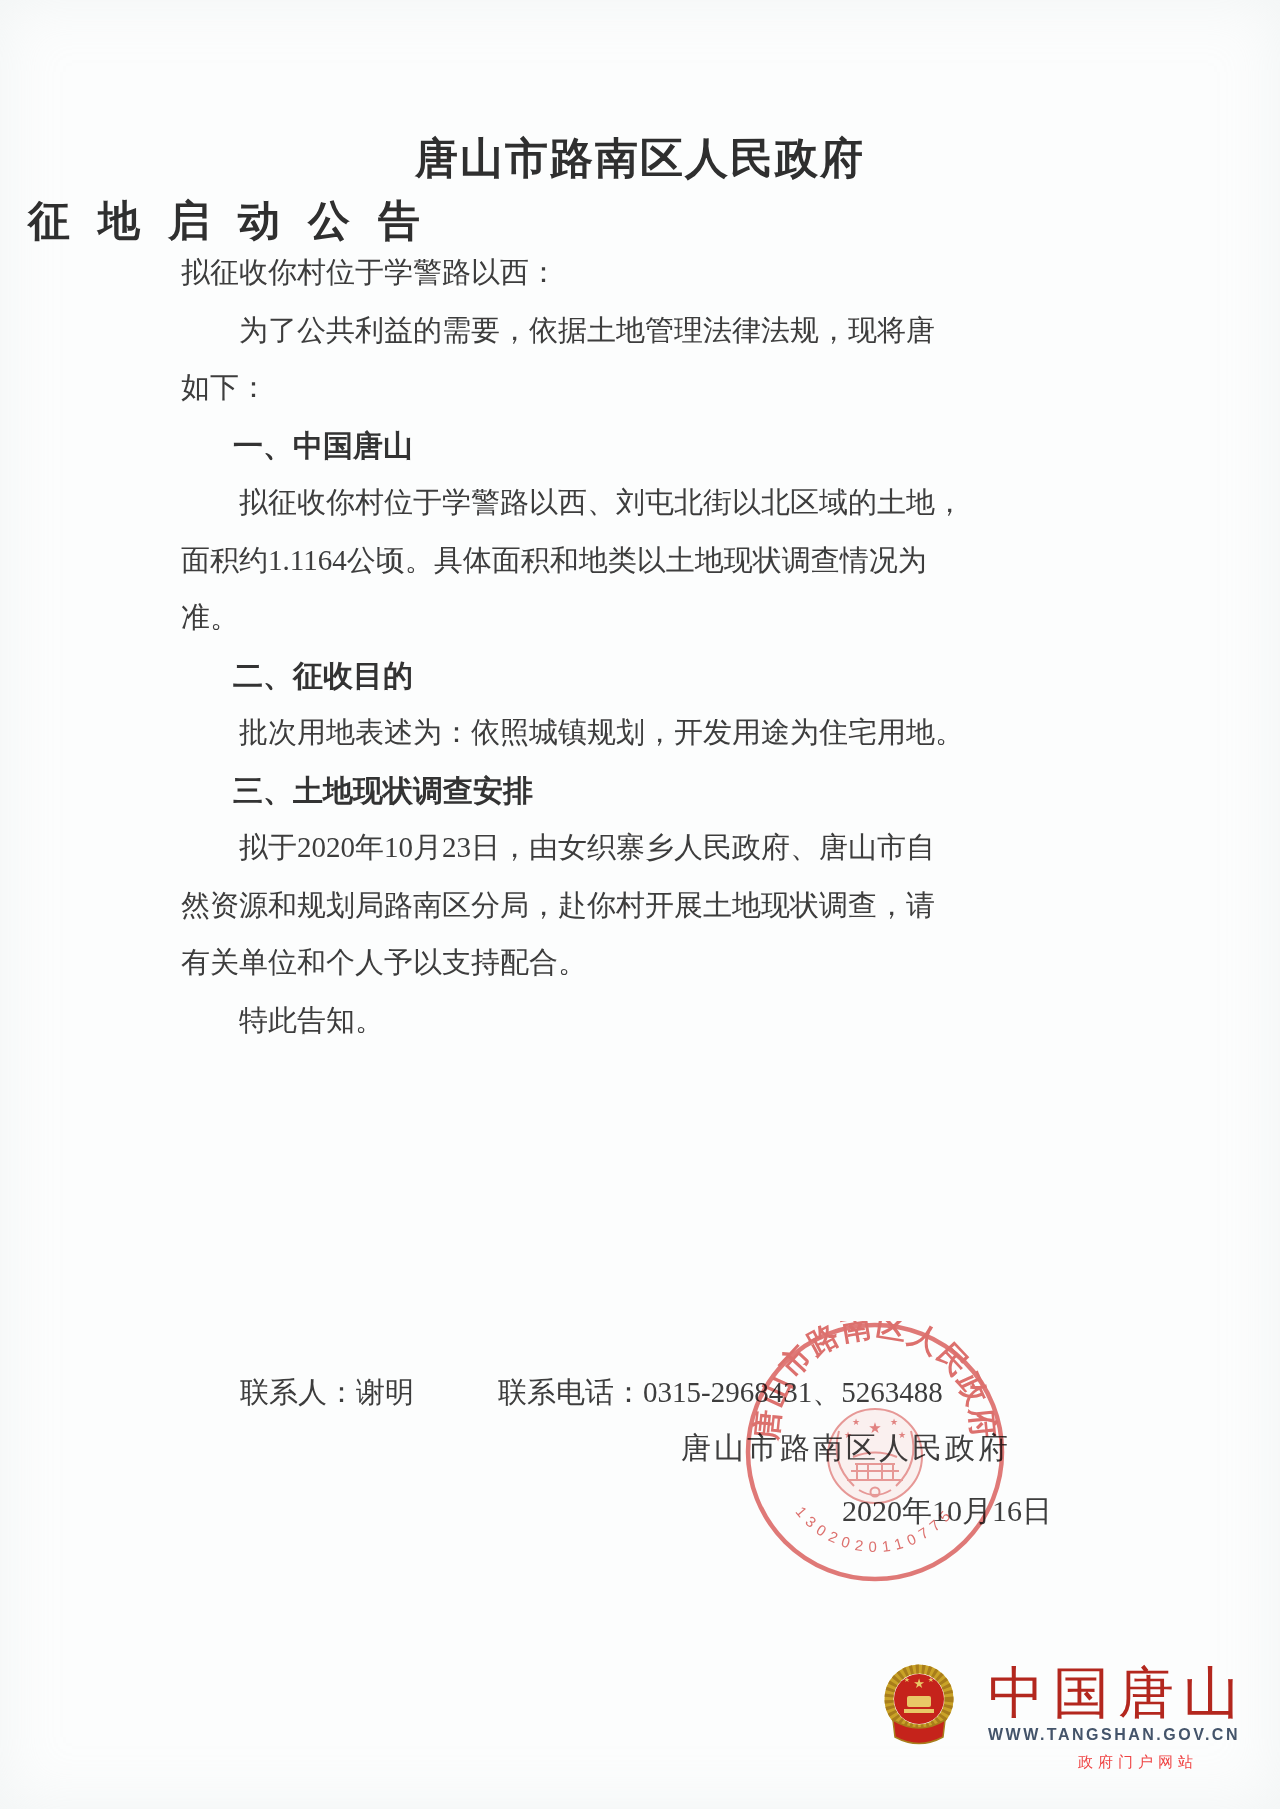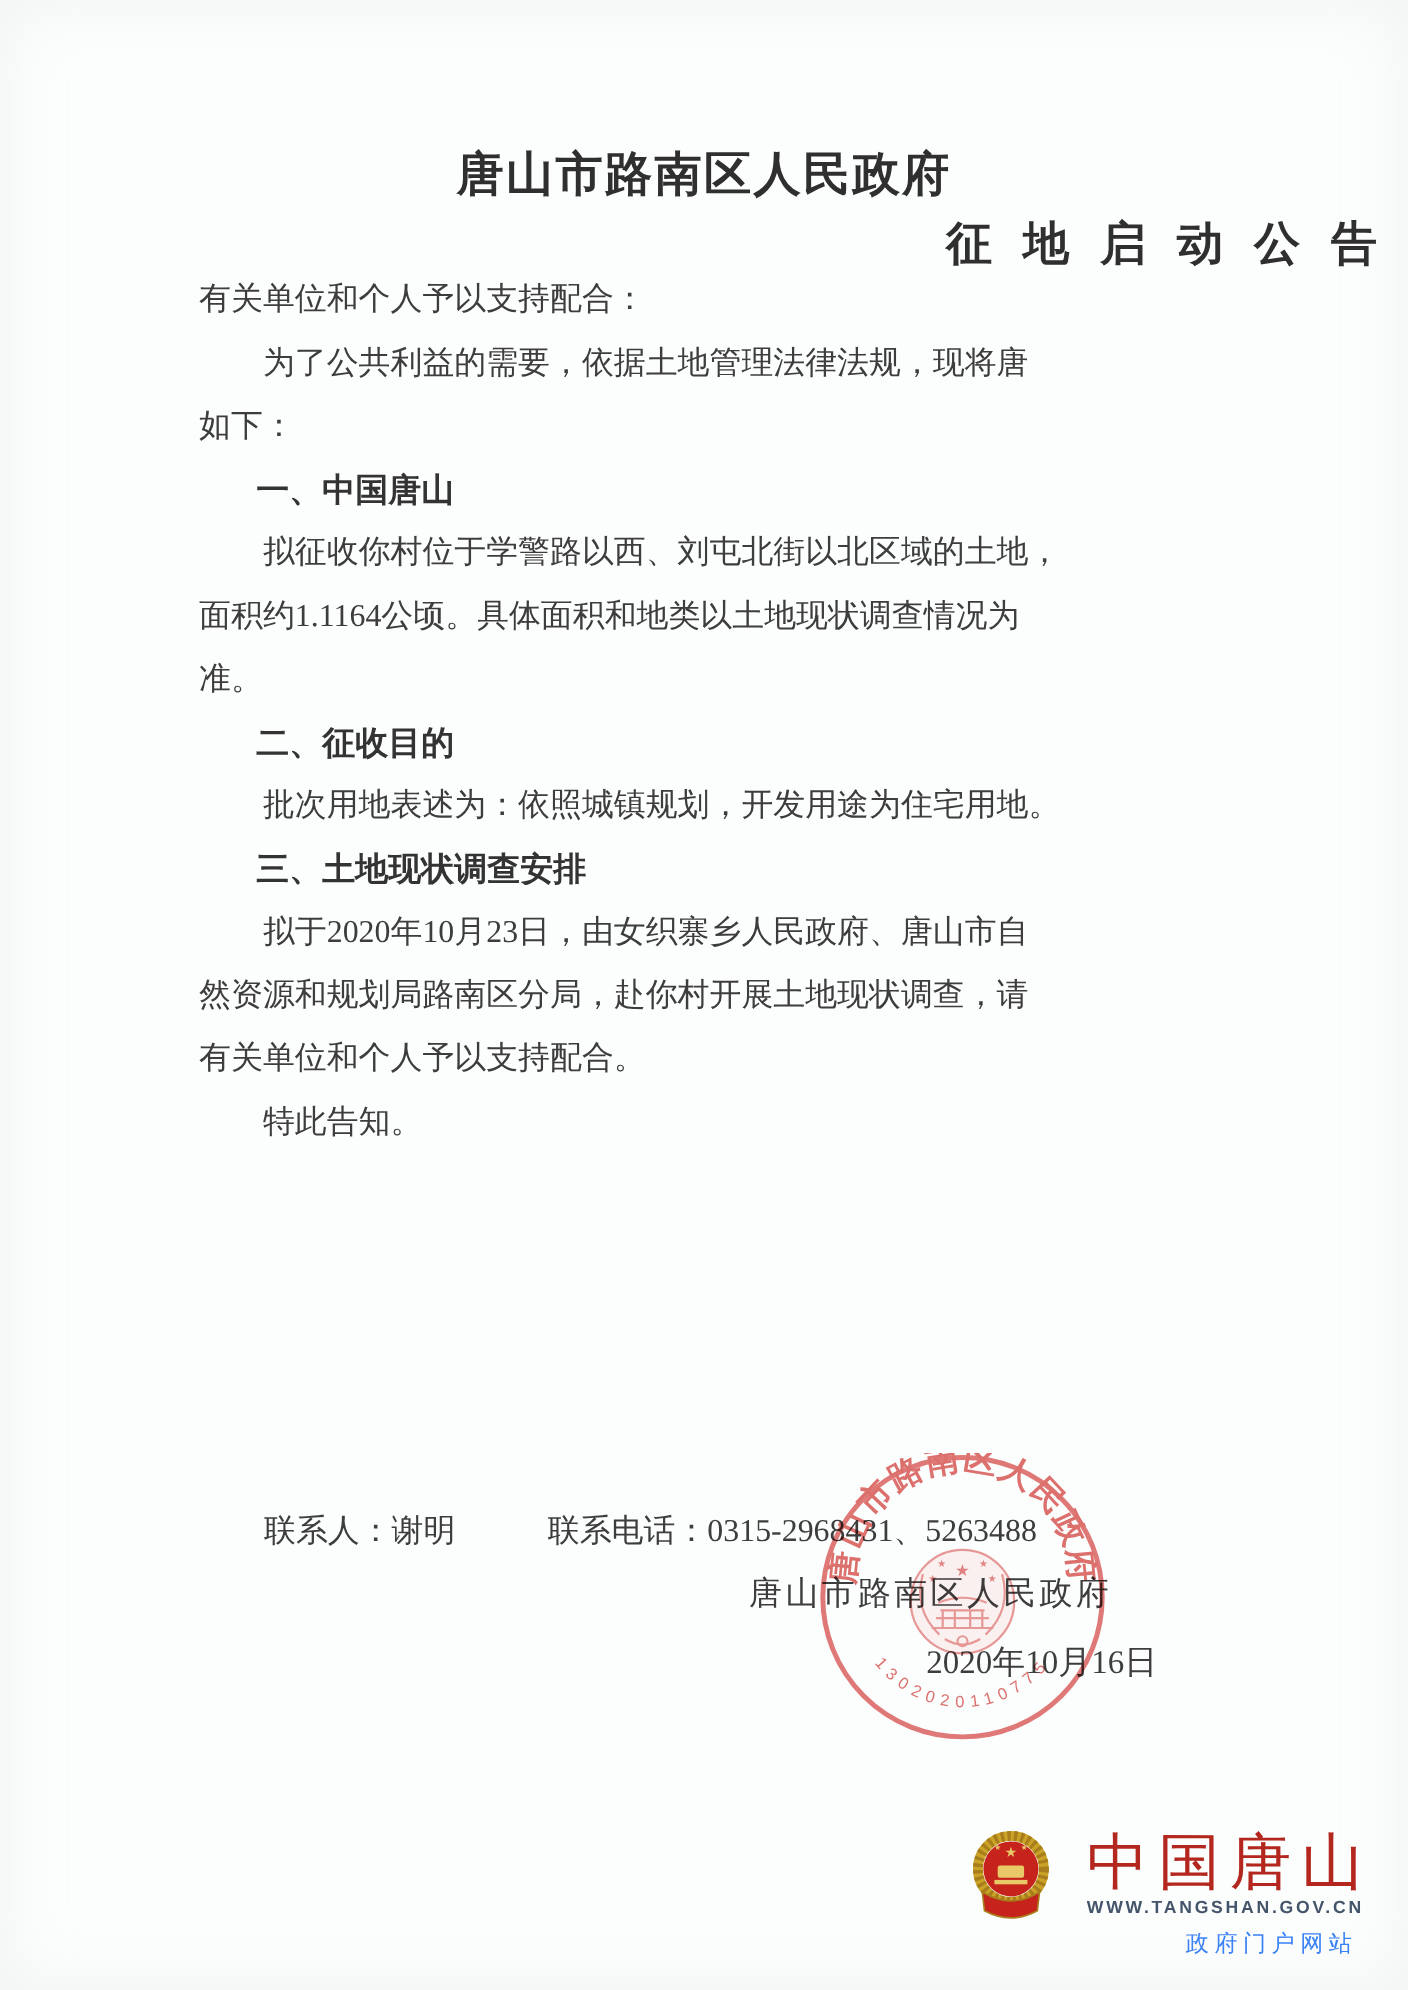--- a/index.html
+++ b/index.html
@@ -8,21 +8,21 @@
     background:#fcfdfd;
     box-shadow:inset 0 0 60px rgba(210,218,220,.25);
     font-family:"Liberation Serif","DejaVu Serif",serif;
     color:#3d3d3d;
   }
   .title1{
     position:absolute;top:130px;left:0;width:100%;text-align:center;
     font-size:43px;font-weight:bold;color:#2f2f2f;letter-spacing:2px;
   }
   .title2{
-    position:absolute;top:193px;left:0;width:100%;text-align:right;
+    position:absolute;top:193px;left:0;width:100%;text-align:left;
     font-size:42px;font-weight:bold;color:#2f2f2f;
     letter-spacing:28px;padding-left:28px;box-sizing:border-box;
   }
   .lines{
     position:absolute;left:181px;top:244px;width:782px;
     font-size:29px;line-height:57.5px;white-space:nowrap;
   }
   .indent{text-indent:58px;}
   .sec{
     font-family:"Liberation Sans","DejaVu Sans",sans-serif;
@@ -53,33 +53,33 @@
   }
   .site-url{
     position:absolute;left:988px;top:1726px;width:268px;
     font-family:"Liberation Sans","DejaVu Sans",sans-serif;
     font-weight:bold;font-size:16px;letter-spacing:2.5px;color:#44546a;
     white-space:nowrap;
   }
   .tagline{
     position:absolute;left:1078px;top:1753px;
     font-family:"Liberation Sans","DejaVu Sans",sans-serif;
-    font-size:21px;letter-spacing:5px;color:#3b82f6;white-space:nowrap;
+    font-size:15px;letter-spacing:5px;color:#ef4444;white-space:nowrap;
   }
 </style>
 </head>
 <body>
 
 <div class="page">
 
   <div class="title1">唐山市路南区人民政府</div>
   <div class="title2">征地启动公告</div>
 
   <div class="lines">
-    <div>有关单位和个人予以支持配合：</div>
+    <div>拟征收你村位于学警路以西：</div>
     <div class="indent">为了公共利益的需要，依据土地管理法律法规，现将唐</div>
     <div>如下：</div>
     <div class="sec">一、中国唐山</div>
     <div class="indent">拟征收你村位于学警路以西、刘屯北街以北区域的土地，</div>
     <div>面积约1.1164公顷。具体面积和地类以土地现状调查情况为</div>
     <div>准。</div>
     <div class="sec">二、征收目的</div>
     <div class="indent">批次用地表述为：依照城镇规划，开发用途为住宅用地。</div>
     <div class="sec">三、土地现状调查安排</div>
     <div class="indent">拟于2020年10月23日，由女织寨乡人民政府、唐山市自</div>

